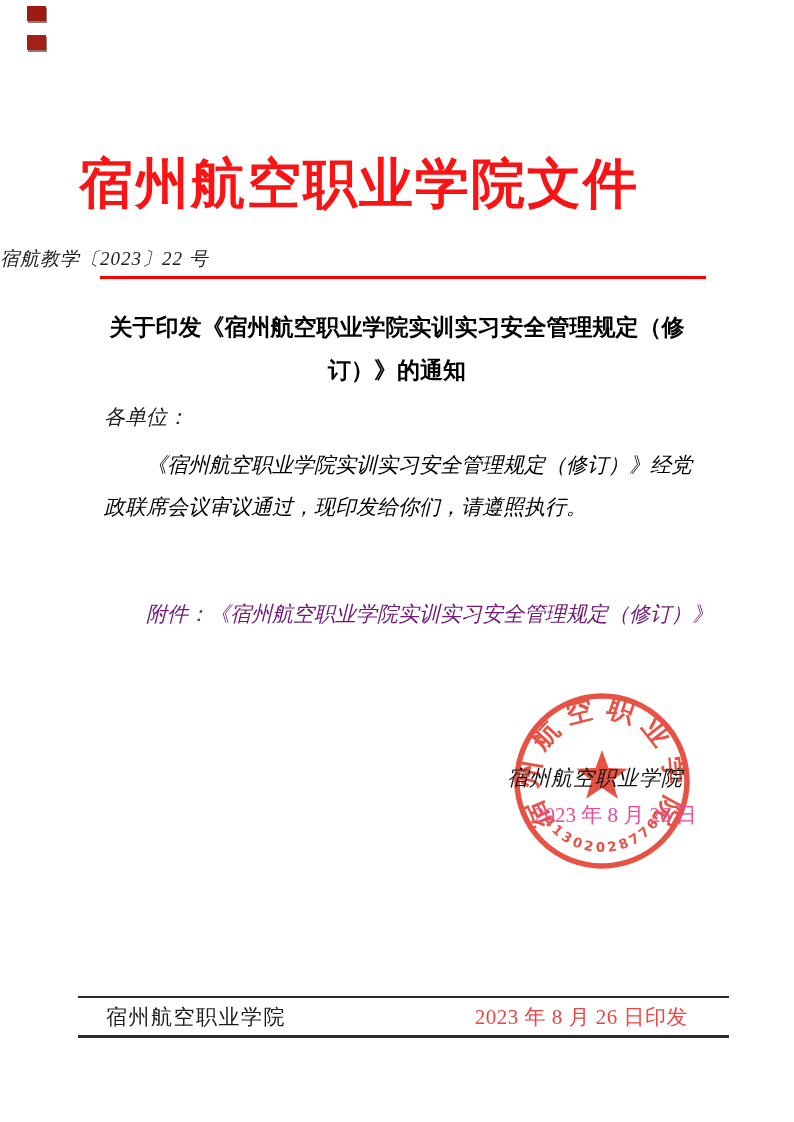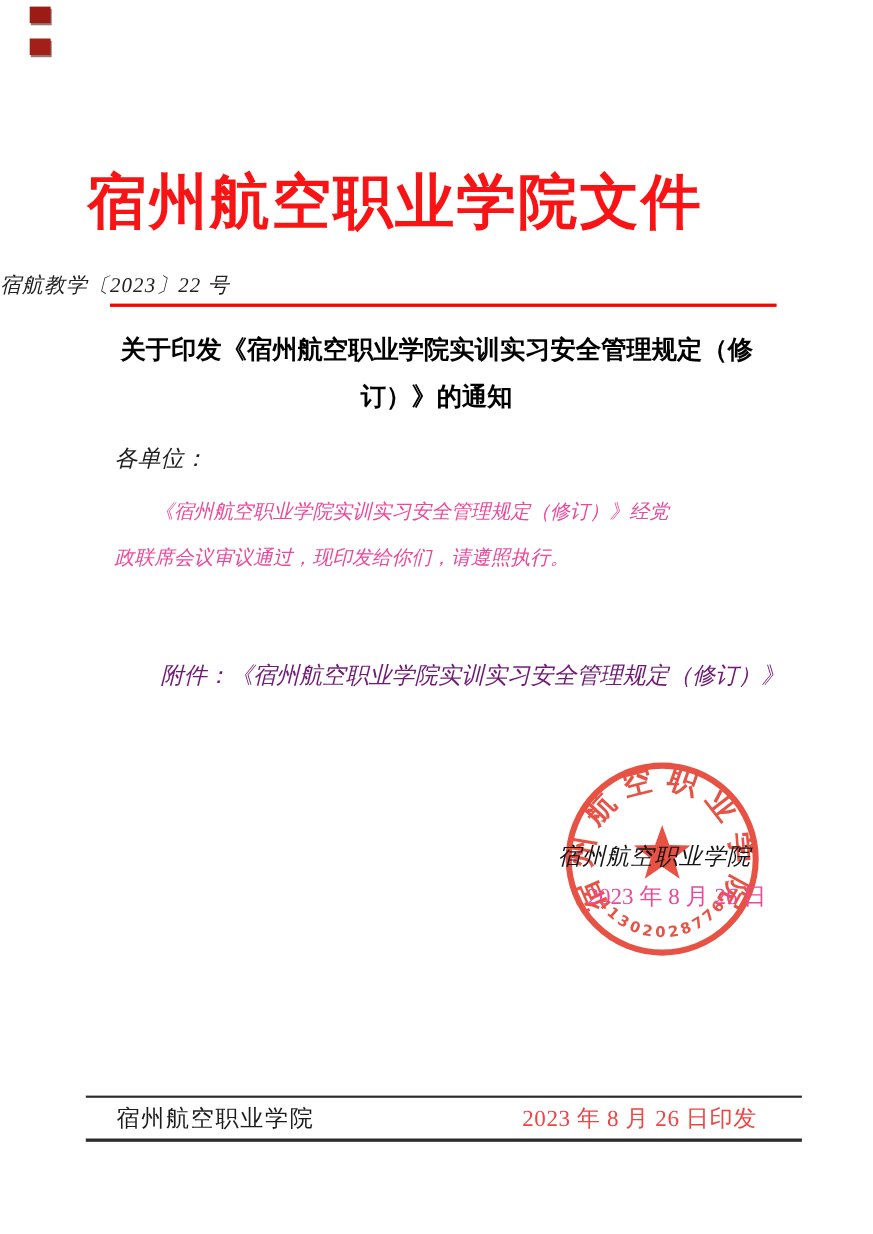--- a/index.html
+++ b/index.html
@@ -20,31 +20,31 @@
   }
   .doc-number {
     position:absolute; left:0; top:246px; width:794px; 
     font-size:19px; letter-spacing:1px; color:#202020; font-style:italic;
   }
   .red-rule {
     position:absolute; left:100px; top:276px; width:606px; height:3px;
     background:#fe0000;
   }
   .notice-title {
-    position:absolute; left:97px; top:296px; width:600px; text-align:center;
+    position:absolute; left:97px; top:306px; width:600px; text-align:center;
     font-size:23px; font-weight:700; line-height:43px; color:#000;
   }
   .salutation {
     position:absolute; left:104px; top:403px; font-size:21px; color:#1d1d1d;
     font-style:italic;
     text-align:center;
   }
   .body-par {
     position:absolute; left:104px; top:444px; width:612px;
-    font-size:18px; line-height:42px; color:#ec4899; font-style:italic;
+    font-size:21px; line-height:42px; color:#000000; font-style:italic;
   }
   .body-par .l1 { text-indent:2em; }
   .attachment {
     position:absolute; left:104px; top:600px; width:640px; text-indent:2em;
     font-size:21px; color:#701a75; font-style:italic;
   }
 
   .seal { position:absolute; left:490px; top:669px; width:224px; height:224px; }
   .seal svg { display:block; }
 

